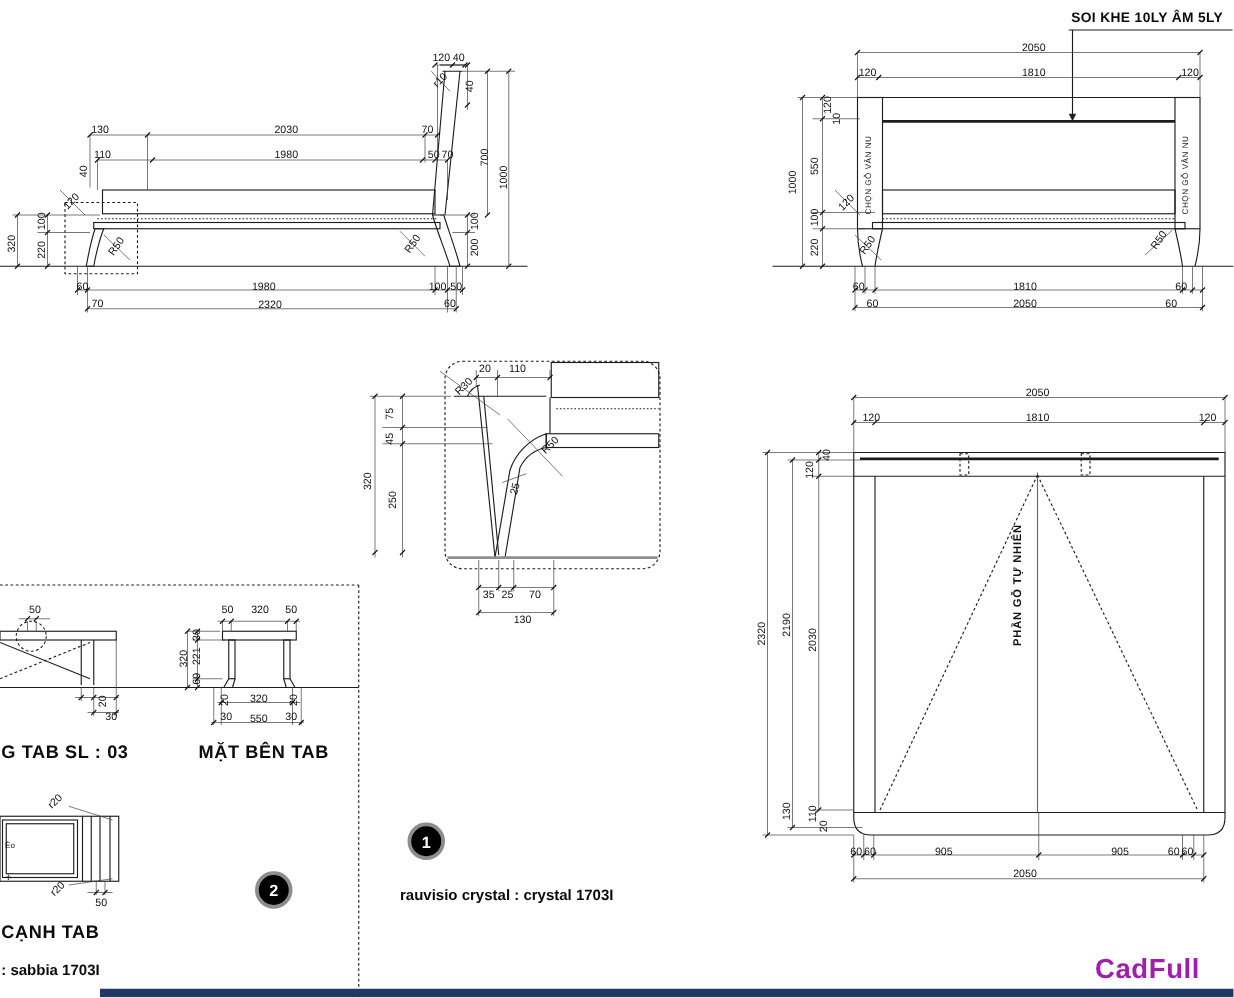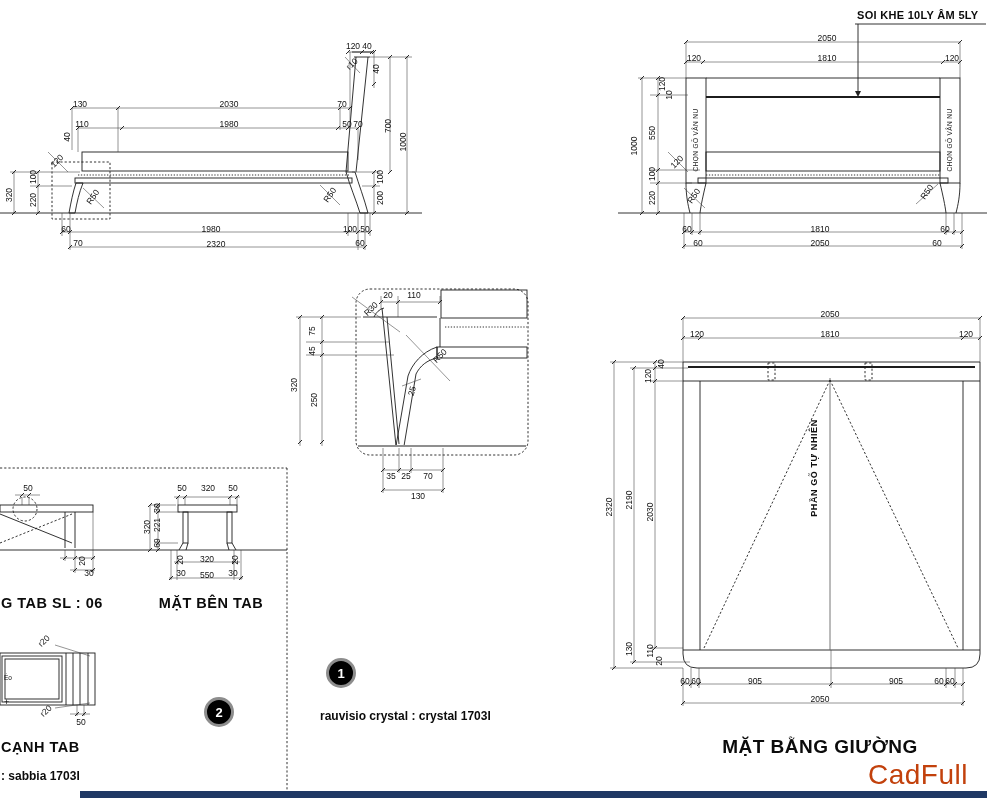--- a/index.html
+++ b/index.html
@@ -28,21 +28,21 @@
   .soi{font-weight:bold;font-size:11px;letter-spacing:.3px;transform:translate(0,-50%);}
   .mat{font-weight:bold;font-size:12px;transform:translate(0,-50%);}
   .grain{position:absolute;font-size:6.5px;color:#222;letter-spacing:.4px;white-space:nowrap;
          transform:translate(-50%,-50%) rotate(-90deg);line-height:1;}
   .wood{position:absolute;font-weight:bold;font-size:9px;color:#111;letter-spacing:.6px;
         white-space:nowrap;transform:translate(-50%,-50%) rotate(-90deg);line-height:1;}
   .marker{position:absolute;width:24px;height:24px;border-radius:50%;background:#000;
           border:3px solid #8d8d8d;color:#fff;font-weight:bold;font-size:13px;
           display:flex;align-items:center;justify-content:center;
           transform:translate(-50%,-50%);}
-  .watermark{position:absolute;font-weight:normal;font-size:28px;color:#c2410c;
+  .watermark{position:absolute;font-weight:bold;font-size:22px;color:#a21caf;
              letter-spacing:.5px;transform:translate(-50%,-50%);white-space:nowrap;}
   .bottom-bar{position:absolute;left:80px;top:791px;width:907px;height:7px;background:#1F3864;}
 </style>
 </head>
 <body>
 
 <div id="page">
 
 <svg id="lw" width="987" height="798" viewBox="0 0 987 798">
   <defs>
@@ -374,22 +374,21 @@
 <div class="dim" style="left:207px;top:559px">320</div>
 <div class="dim r90" style="left:235px;top:560px">20</div>
 <div class="dim" style="left:181px;top:573px">30</div>
 <div class="dim" style="left:207px;top:575px">550</div>
 <div class="dim" style="left:233px;top:573px">30</div>
 
 <div class="dim r45" style="left:44px;top:641px">r20</div>
 <div class="dim r45" style="left:46px;top:711px">r20</div>
 <div class="dim" style="left:81px;top:722px">50</div>
 
-<div class="title t-lg" style="left:820px;top:746px">MẶT BẰNG GIƯỜNG</div>
-<div class="title t-sm la" style="left:1px;top:603px">G TAB SL : 06</div>
+<div class="title t-sm la" style="left:1px;top:603px">G TAB SL : 03</div>
 <div class="title t-sm" style="left:211px;top:603px">MẶT BÊN TAB</div>
 <div class="title t-sm la" style="left:1px;top:747px">CẠNH TAB</div>
 
 <div class="note soi" style="left:857px;top:15px">SOI KHE 10LY ÂM 5LY</div>
 <div class="grain" style="left:696px;top:140px">CHỌN GỖ VÂN NU</div>
 <div class="grain" style="left:950px;top:140px">CHỌN GỖ VÂN NU</div>
 <div class="wood" style="left:814px;top:468px">PHẦN GỖ TỰ NHIÊN</div>
 <div class="note mat" style="left:320px;top:716px">rauvisio crystal : crystal 1703I</div>
 <div class="note mat" style="left:1px;top:776px">: sabbia 1703I</div>
 <div class="note" style="left:4px;top:678px;font-size:6.5px;transform:translate(0,-50%)">Ėo</div>

